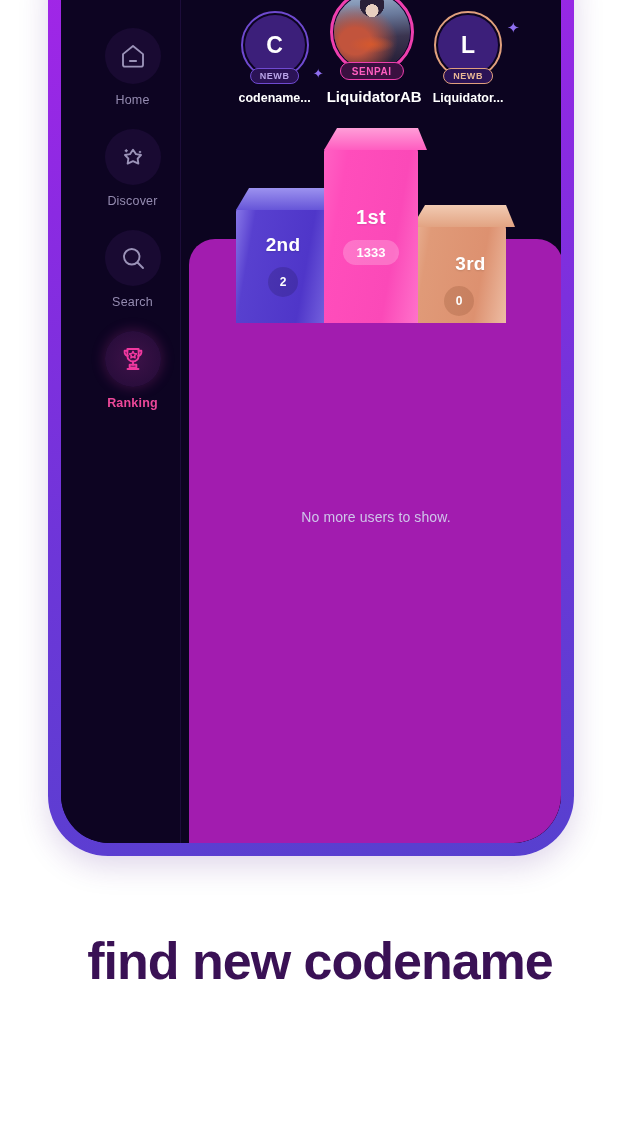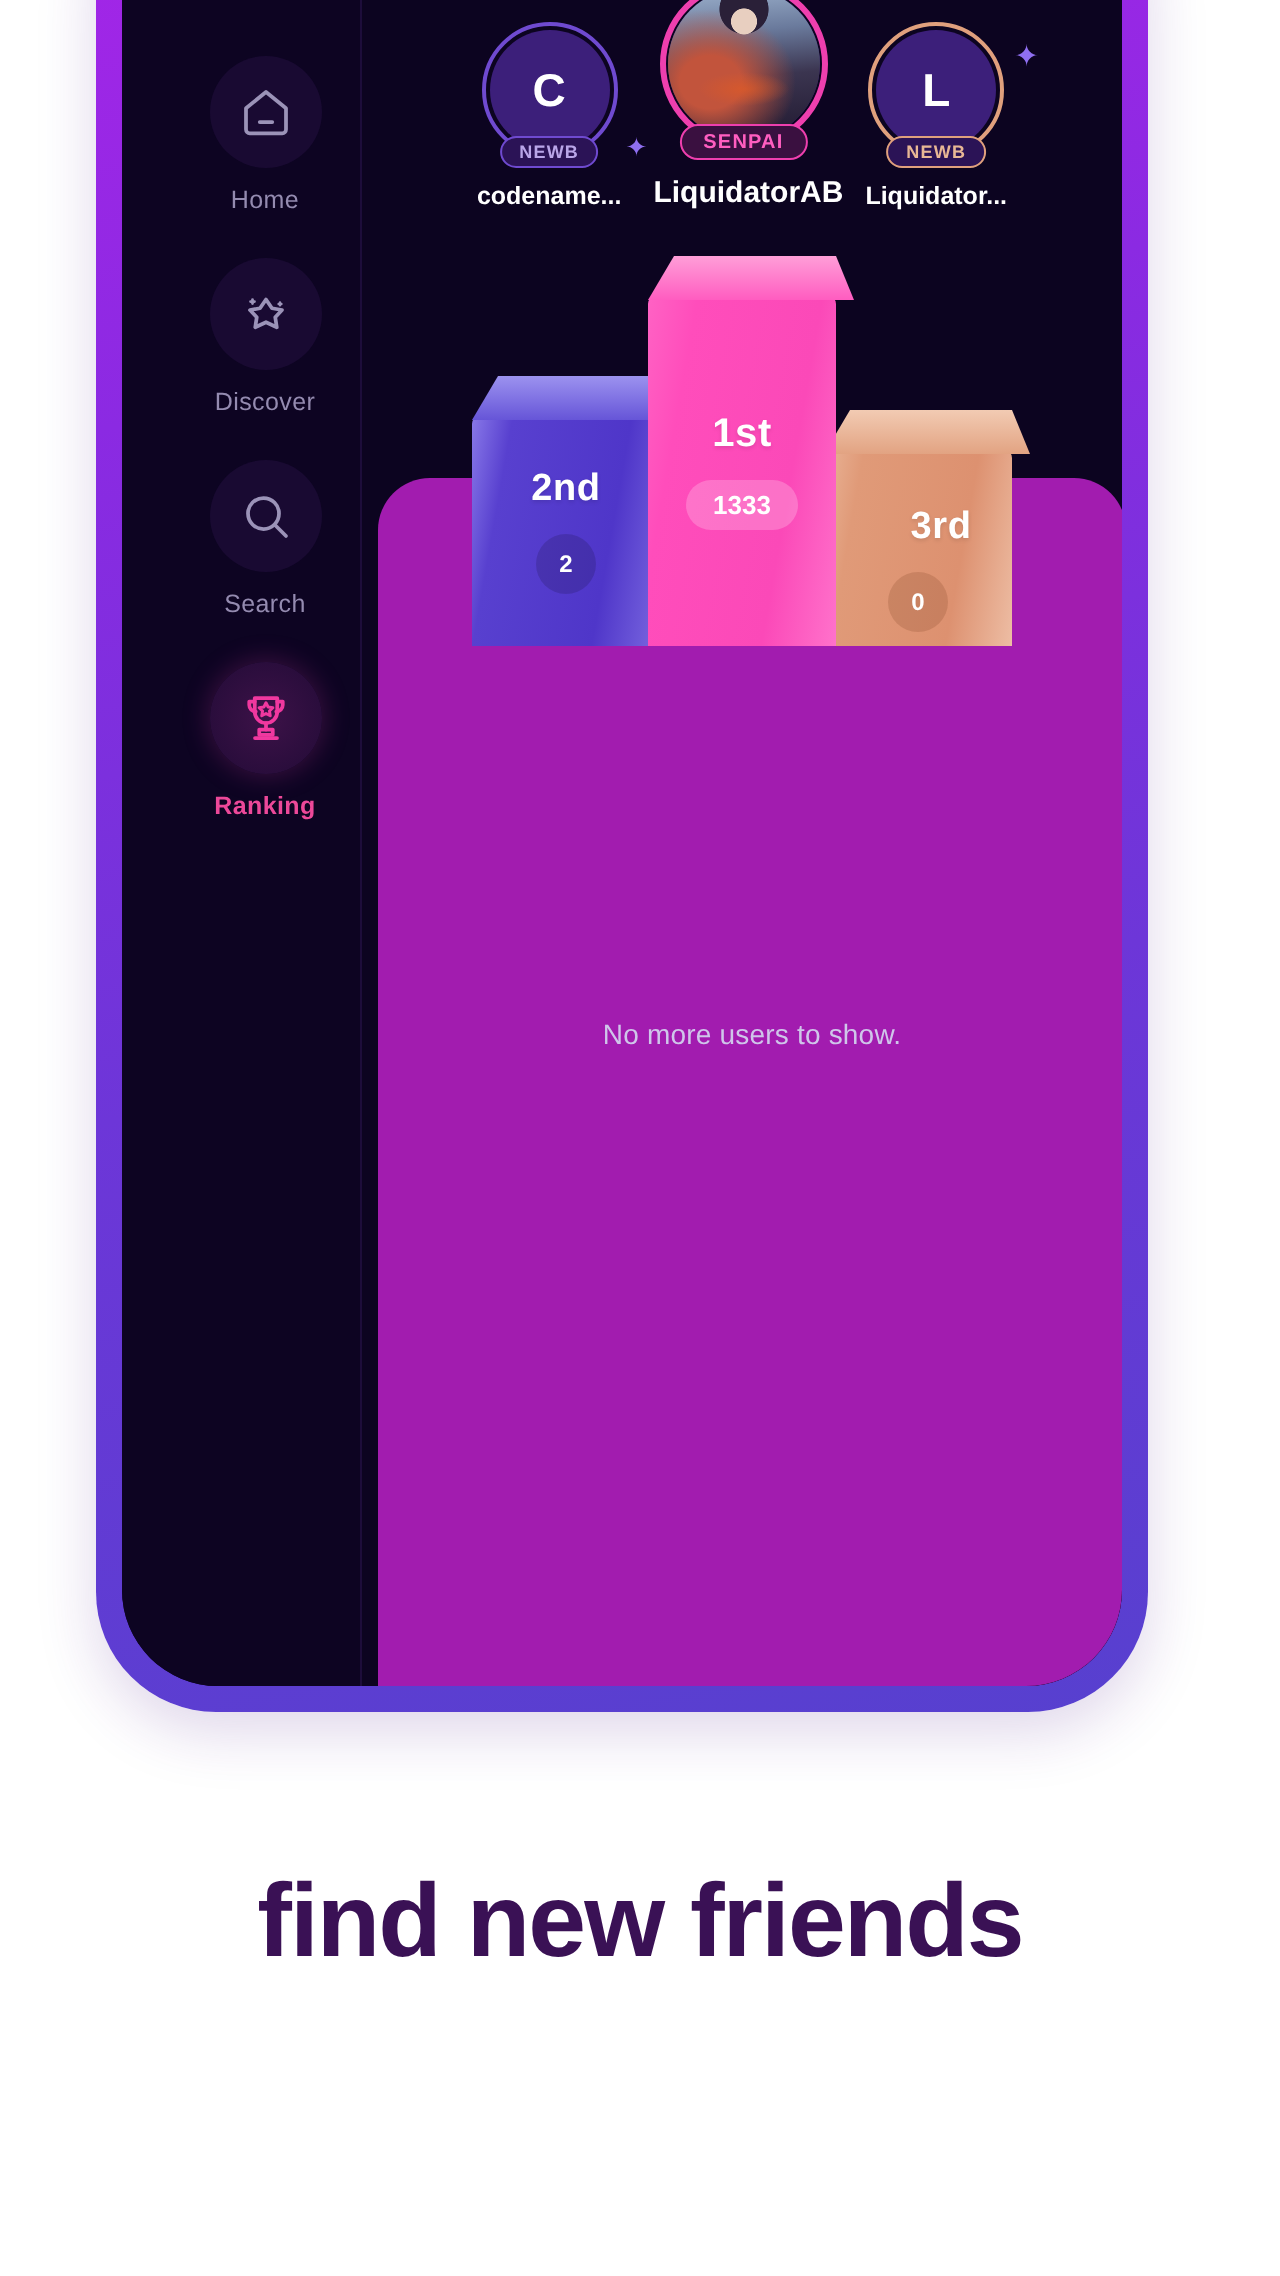--- a/index.html
+++ b/index.html
@@ -402,14 +402,14 @@
 
       <section id="list-card">
         <div id="empty-msg">No more users to show.</div>
       </section>
 
     </main>
   </div>
 </div>
 
 <h1 id="headline">
-  <span class="l1">find new friends</span>
+  <span class="l1">find new codename</span>
 </h1>
 
 </body></html>

